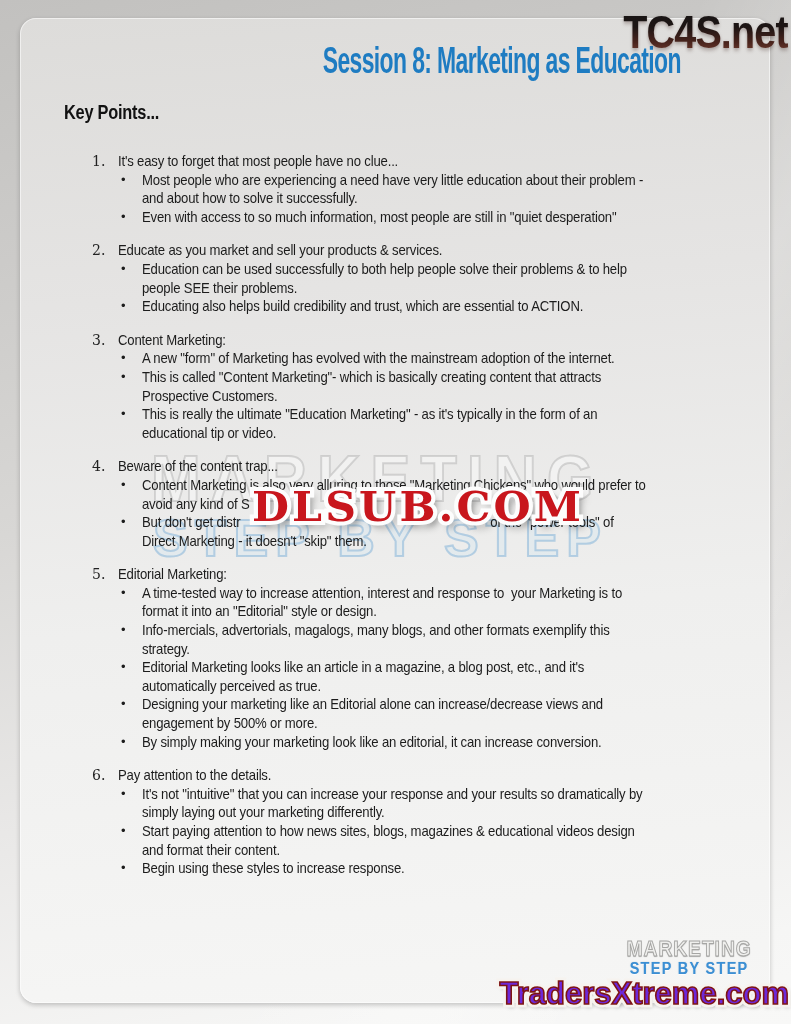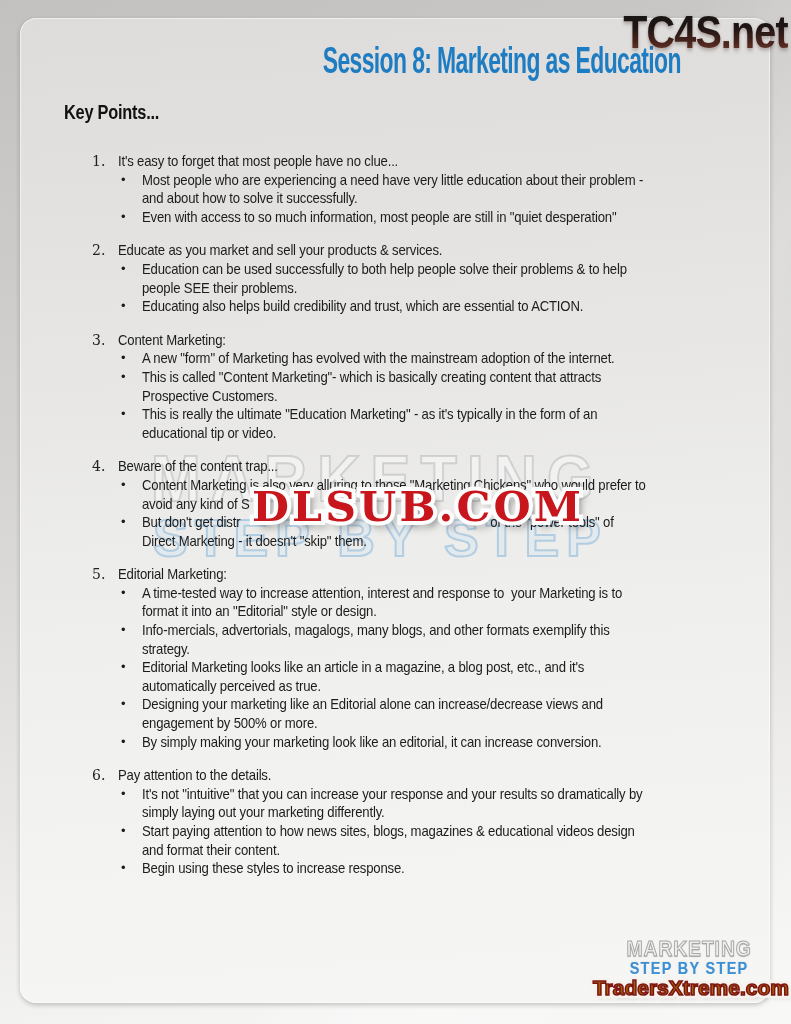--- a/index.html
+++ b/index.html
@@ -53,22 +53,22 @@
     filter:drop-shadow(0 2px 2px rgba(50,20,14,.35));}
   
   .footer-logo{position:absolute;right:31px;top:936px;z-index:7;text-align:center;}
   .fl-marketing{font-size:22px;font-weight:bold;letter-spacing:1px;white-space:pre;color:#efefed;
     -webkit-text-stroke:1px #a6a6a4;text-shadow:0 1px 1px rgba(120,120,120,.55);
     transform:scaleX(.88);transform-origin:50% 0;}
   .fl-step{font-size:16px;font-weight:bold;letter-spacing:1.5px;white-space:pre;color:#3b8fd4;
     text-shadow:0 1px 0 rgba(255,255,255,.8), 0 0 1px rgba(40,90,140,.5);
     transform:scaleX(.9);transform-origin:50% 0;margin-top:-2px;}
   
-  .txsite{position:absolute;right:2px;top:976px;z-index:8;font-size:21px;font-weight:bold;
-    letter-spacing:0;white-space:pre;color:#a16207;-webkit-text-stroke:1.6px #7e1412;}
+  .txsite{position:absolute;right:2px;top:976px;z-index:8;font-size:31px;font-weight:bold;
+    letter-spacing:0;white-space:pre;color:#6d28d9;-webkit-text-stroke:1.6px #7e1412;}
   .txsite::before{content:attr(data-text);position:absolute;left:0;top:0;z-index:-1;
     color:#f6f3ef;-webkit-text-stroke:7px #f6f3ef;text-shadow:2px 3px 4px rgba(70,70,70,.45);}
 </style>
 </head>
 <body>
 
 <div class="sheen"></div>
 
 <div class="card">
   <div class="wm-marketing">MARKETING</div>

